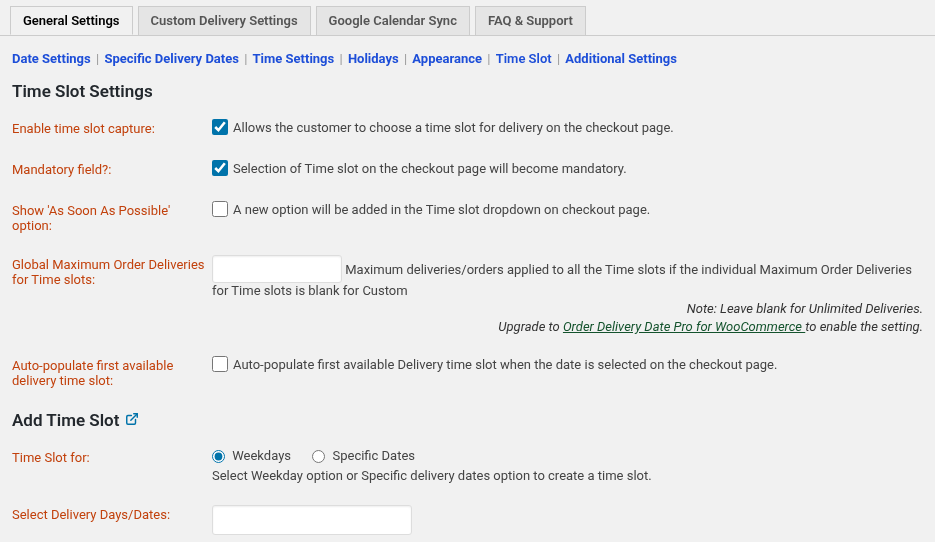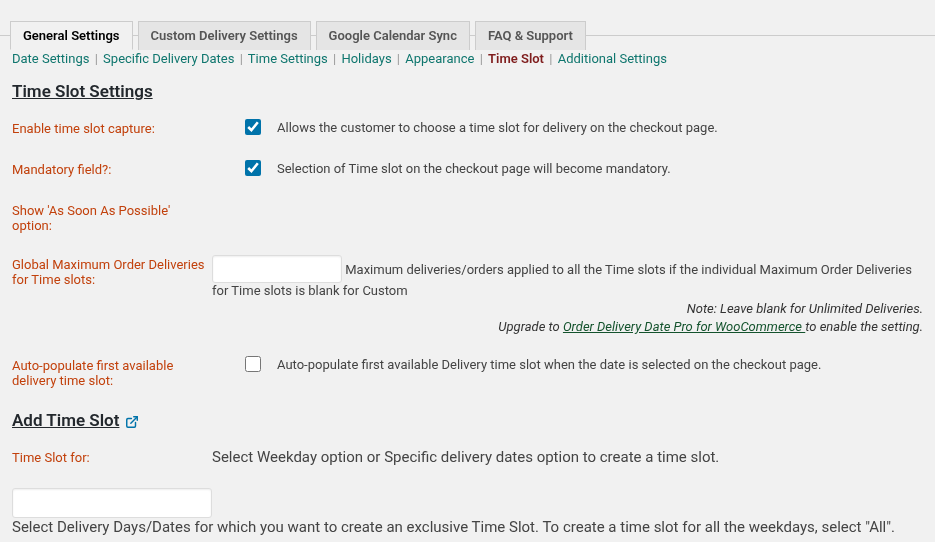--- a/index.html
+++ b/index.html
@@ -21,50 +21,49 @@
       border: 1px solid #ccc;
       border-bottom: none;
       color: #555;
       padding: 6px 12px;
       margin-right: 5px;
       font-size: 13px;
       font-weight: 600;
       text-decoration: none;
       cursor: pointer;
       position: relative;
-      top: 15px;
+      top: 0;
     }
     .nav-tab.active {
       background: #f1f1f1;
       border-bottom: 1px solid #f1f1f1;
       color: #000;
     }
     .subnav {
       padding: 0 12px 15px 12px;
       font-size: 13px;
     }
     .subnav a {
-      color: #0f766e;
+      color: #1d4ed8;
       text-decoration: none;
       cursor: pointer;
+      font-weight: bold;
     }
     .subnav .sep { color: #999; margin: 0 2px; }
-    .subnav .current { color: #7f1d1d; font-weight: 600; }
+    .subnav .current { color: #1d4ed8; font-weight: 600; }
     .content { padding: 0 12px 20px 12px; }
     h2.section-title {
       font-size: 17px;
       font-weight: 600;
       color: #23282d;
       margin-bottom: 18px;
-      text-decoration: underline;
     }
     h2.section-title.with-icon {
       margin-top: 22px;
       display: flex;
-      align-items: center;
       gap: 6px;
     }
     .ext-icon { width: 14px; height: 14px; display: inline-block; }
     .form-row {
       display: flex;
       align-items: flex-start;
       margin-bottom: 22px;
     }
     .form-label {
       width: 200px;
@@ -74,22 +73,21 @@
       padding-top: 2px;
     }
     .form-field {
       flex: 1;
       font-size: 13px;
       color: #444;
     }
     .form-field label.inline {
       display: inline-flex;
       align-items: flex-end;
-      gap: 16px;
-      margin-left: 33px;
+      gap: 5px;
     }
     input[type="checkbox"] {
       width: 16px;
       height: 16px;
       accent-color: #0073aa;
       cursor: pointer;
       vertical-align: middle;
     }
     input[type="radio"] {
       accent-color: #0073aa;
@@ -100,21 +98,22 @@
     input[type="text"] {
       border: 1px solid #ddd;
       border-radius: 3px;
       padding: 4px 8px;
       font-size: 13px;
       height: 28px;
       box-shadow: inset 0 1px 2px rgba(0,0,0,0.07);
     }
     .desc {
       color: #444;
-      font-size: 15px;
+      font-size: 13px;
+      margin-top: 5px;
       display: block;
     }
     .note-italic {
       font-style: italic;
       color: #333;
       display: block;
       margin-top: 3px;
       text-align: right;
     }
     .note-italic a {
@@ -176,20 +175,26 @@
     <div class="form-field">
       <label class="inline">
         <input type="checkbox" checked="" style="">
         <span>Selection of Time slot on the checkout page will become mandatory.</span>
       </label>
     </div>
   </div>
 
   <div class="form-row">
     <div class="form-label">Show 'As Soon As Possible' option:</div>
+    <div class="form-field">
+      <label class="inline">
+        <input type="checkbox" style="">
+        <span>A new option will be added in the Time slot dropdown on checkout page.</span>
+      </label>
+    </div>
   </div>
 
   <div class="form-row">
     <div class="form-label">Global Maximum Order Deliveries for Time slots:</div>
     <div class="form-field">
       <input type="text" style="width: 130px;" value="">
       <span>Maximum deliveries/orders applied to all the Time slots if the individual Maximum Order Deliveries for Time slots is blank for Custom</span>
       <span class="note-italic">Note: Leave blank for Unlimited Deliveries.</span>
       <span class="note-italic">
         <span>Upgrade to </span><a>Order Delivery Date Pro for WooCommerce </a><span>to enable the setting.</span>
@@ -214,24 +219,35 @@
         <path d="M18 13v6a2 2 0 0 1-2 2H5a2 2 0 0 1-2-2V8a2 2 0 0 1 2-2h6"></path>
         <polyline points="15 3 21 3 21 9"></polyline>
         <line x1="10" y1="14" x2="21" y2="3"></line>
       </svg>
     </span>
   </h2>
 
   <div class="form-row">
     <div class="form-label">Time Slot for:</div>
     <div class="form-field">
+      <div class="radio-group">
+        <label>
+          <input type="radio" name="tsfor" checked="" style="">
+          <span>Weekdays</span>
+        </label>
+        <label>
+          <input type="radio" name="tsfor" style="">
+          <span>Specific Dates</span>
+        </label>
+      </div>
       <span class="desc">Select Weekday option or Specific delivery dates option to create a time slot.</span>
     </div>
   </div>
 
   <div class="form-row">
+    <div class="form-label">Select Delivery Days/Dates:</div>
     <div class="form-field">
       <div class="select-multi"></div>
       <span class="desc">Select Delivery Days/Dates for which you want to create an exclusive Time Slot. To create a time slot for all the weekdays, select "All".</span>
     </div>
   </div>
 
 </div>
 
 </body></html>

